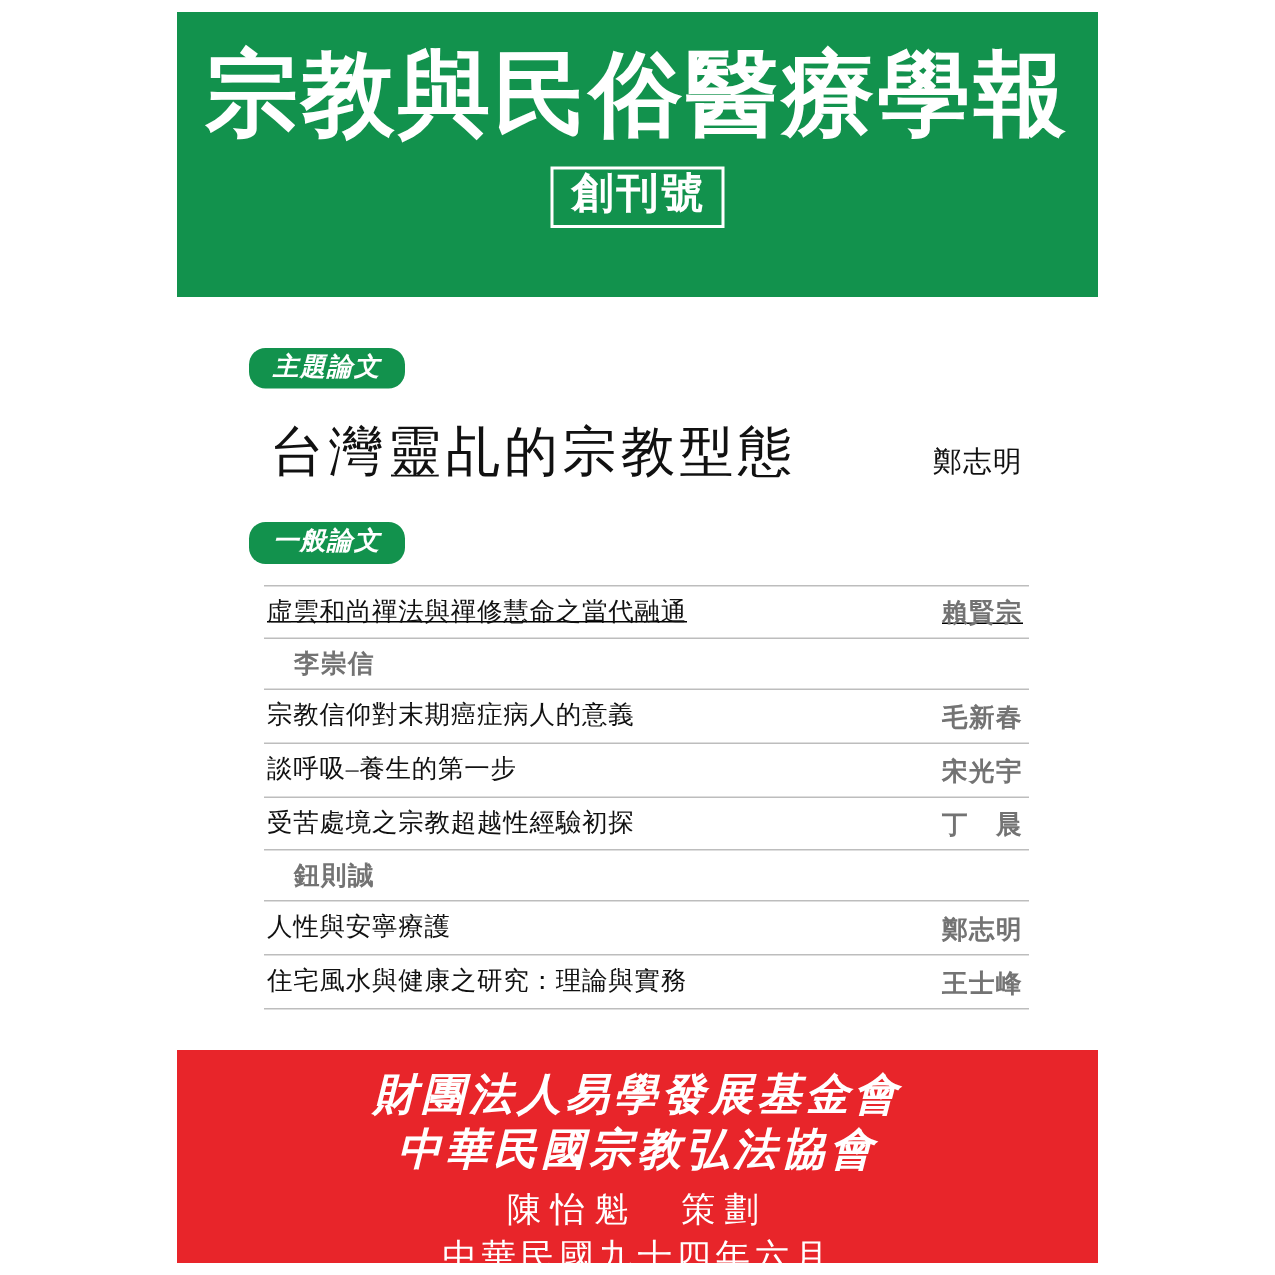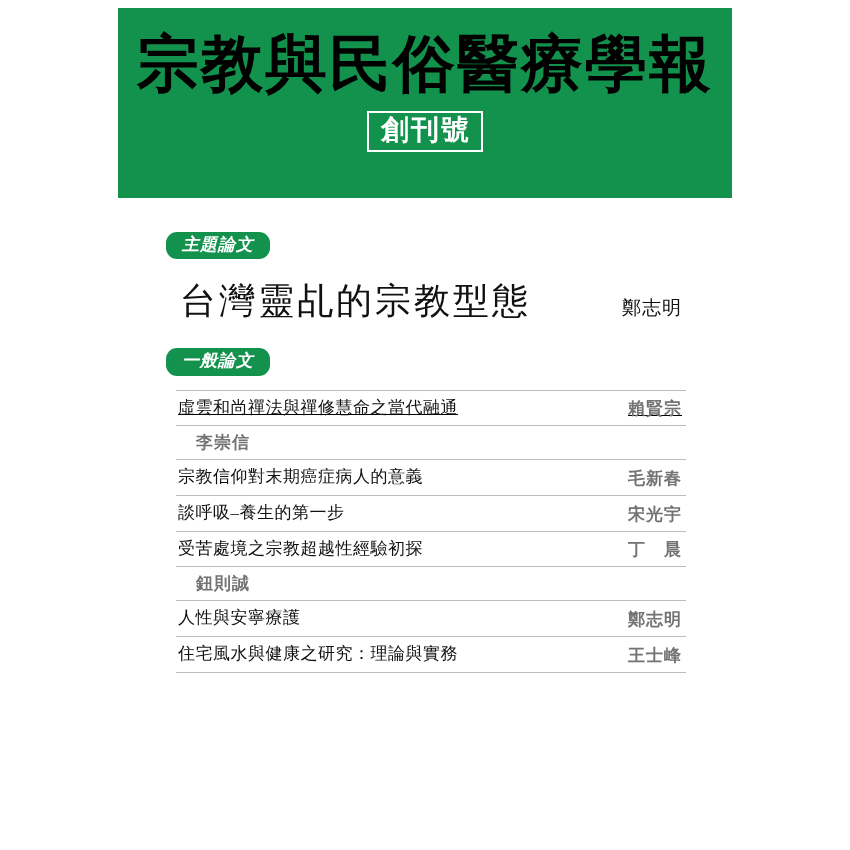--- a/index.html
+++ b/index.html
@@ -29,21 +29,21 @@
     height: 190px;
     background: #12924d;
     display: flex;
     flex-direction: column;
     align-items: center;
     justify-content: flex-start;
     box-sizing: border-box;
     padding-top: 24px;
   }
   .journal-title {
-    color: #000000;
+    color: #ffffff;
     font-size: 62px;
     font-weight: bold;
     letter-spacing: 2px;
     line-height: 1.05;
     text-align: left;
     font-family: "Liberation Serif", "DejaVu Serif", serif;
     white-space: nowrap;
   }
   .issue-badge {
     margin-top: 14px;
@@ -228,14 +228,20 @@
       </div>
 
       <div class="article-row">
         <div class="article-title">住宅風水與健康之研究：理論與實務</div>
         <div class="article-author">王士峰</div>
       </div>
 
     </div>
   </div>
 
+  <div class="footer-band">
+    <div class="footer-line1">財團法人易學發展基金會</div>
+    <div class="footer-line2">中華民國宗教弘法協會</div>
+    <div class="footer-line3">陳怡魁　策劃</div>
+    <div class="footer-line4">中華民國九十四年六月</div>
+  </div>
 
 </div>
 
 </body></html>

